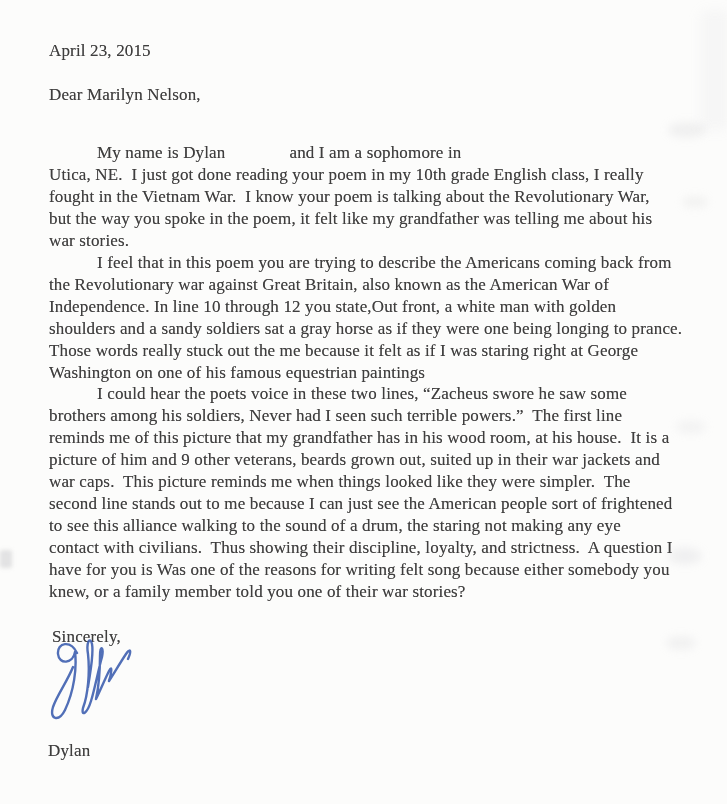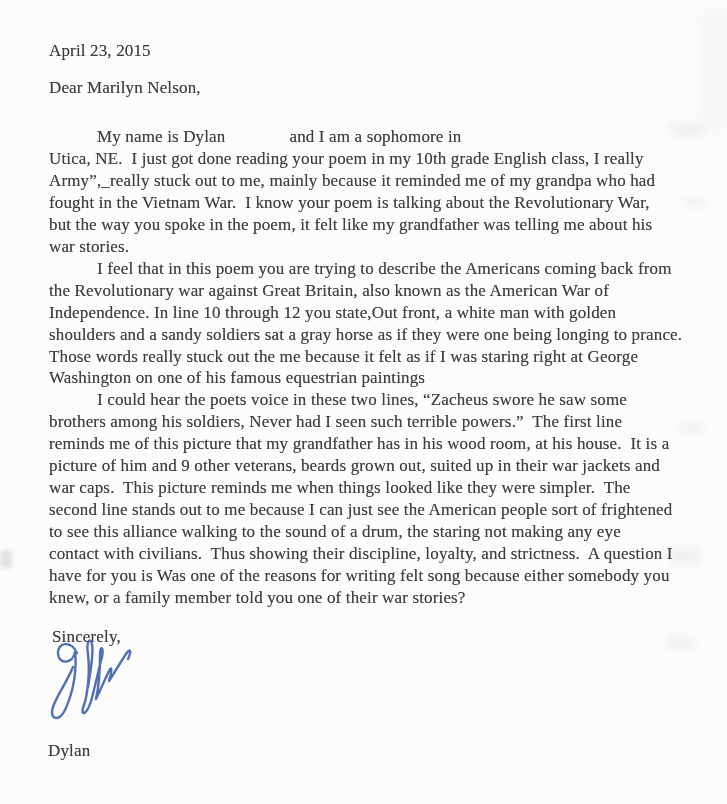--- a/index.html
+++ b/index.html
@@ -16,22 +16,22 @@
     color: #3f3e3e;
   }
   .textline, .date, .salutation, .closing, .signed-name {
     font-size: 17px;
     line-height: 21.95px;
     white-space: pre-wrap;
     letter-spacing: 0.15px;
     text-shadow: 0 0 0.5px rgba(62,62,62,0.55);
   }
   .date      { position: absolute; left: 49px; top: 40px; }
-  .salutation{ position: absolute; left: 49px; top: 77px; text-align: center; }
-  .letter-body { position: absolute; left: 49px; top: 126px; width: 648px; }
+  .salutation{ position: absolute; left: 49px; top: 84px; text-align: center; }
+  .letter-body { position: absolute; left: 49px; top: 142px; width: 648px; }
   .textline.indent { padding-left: 48px; }
   .name-gap { display: inline-block; width: 64px; }
   .closing   { position: absolute; left: 52px; top: 626px; }
   .signed-name { position: absolute; left: 48px; top: 732px; margin-top: 8px; }
   .signature {
     position: absolute; left: 44px; top: 633px;
     width: 108px; height: 102px;
     pointer-events: none;
   }
   .signature svg { width: 100%; height: 100%; }
@@ -50,21 +50,20 @@
 
 <div class="page" style="background: rgb(252, 252, 251); color: rgb(63, 62, 62);">
 
   <div class="date">April 23, 2015</div>
 
   <div class="salutation">Dear Marilyn Nelson,</div>
 
   <div class="letter-body">
       <div class="textline indent"><span>My name is Dylan</span><span class="name-gap"></span><span>and I am a sophomore in</span></div>
       <div class="textline">Utica, NE.  I just got done reading your poem in my 10th grade English class, I really</div>
-      <div class="textline">Army”,_really stuck out to me, mainly because it reminded me of my grandpa who had</div>
       <div class="textline">fought in the Vietnam War.  I know your poem is talking about the Revolutionary War,</div>
       <div class="textline">but the way you spoke in the poem, it felt like my grandfather was telling me about his</div>
       <div class="textline">war stories.</div>
       <div class="textline indent">I feel that in this poem you are trying to describe the Americans coming back from</div>
       <div class="textline">the Revolutionary war against Great Britain, also known as the American War of</div>
       <div class="textline">Independence. In line 10 through 12 you state,Out front, a white man with golden</div>
       <div class="textline">shoulders and a sandy soldiers sat a gray horse as if they were one being longing to prance.</div>
       <div class="textline">Those words really stuck out the me because it felt as if I was staring right at George</div>
       <div class="textline">Washington on one of his famous equestrian paintings</div>
       <div class="textline indent">I could hear the poets voice in these two lines, “Zacheus swore he saw some</div>

